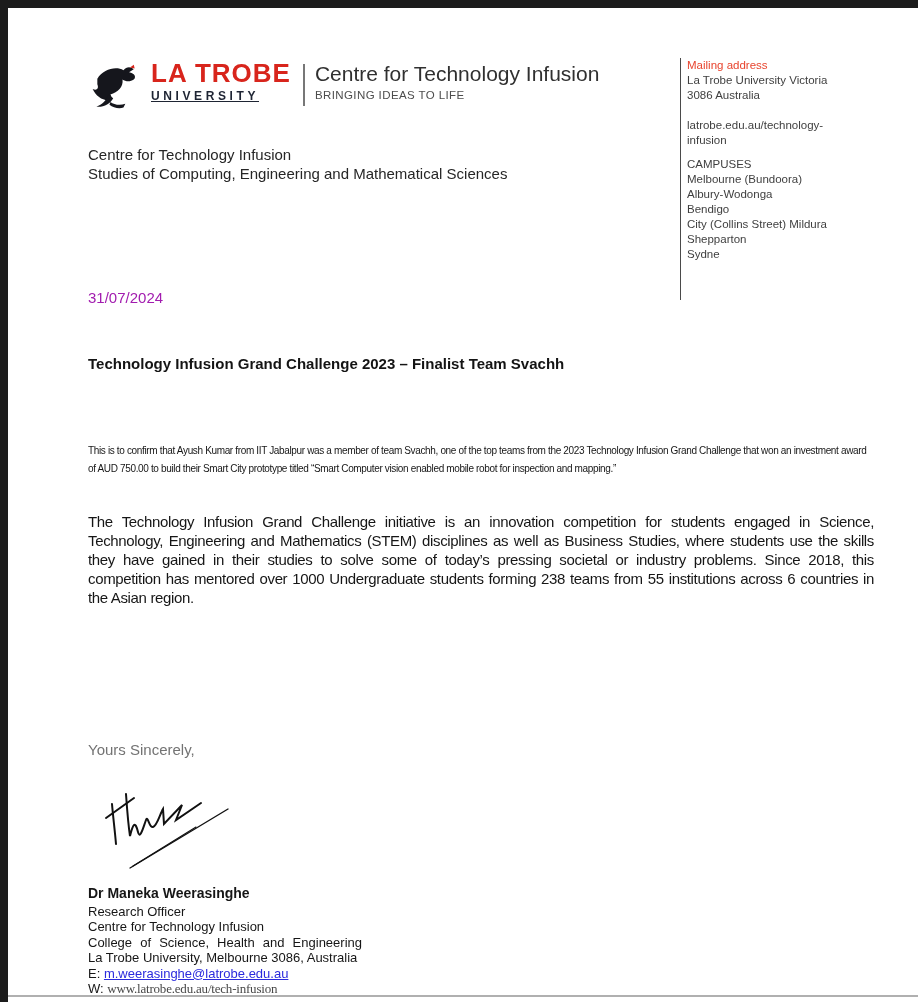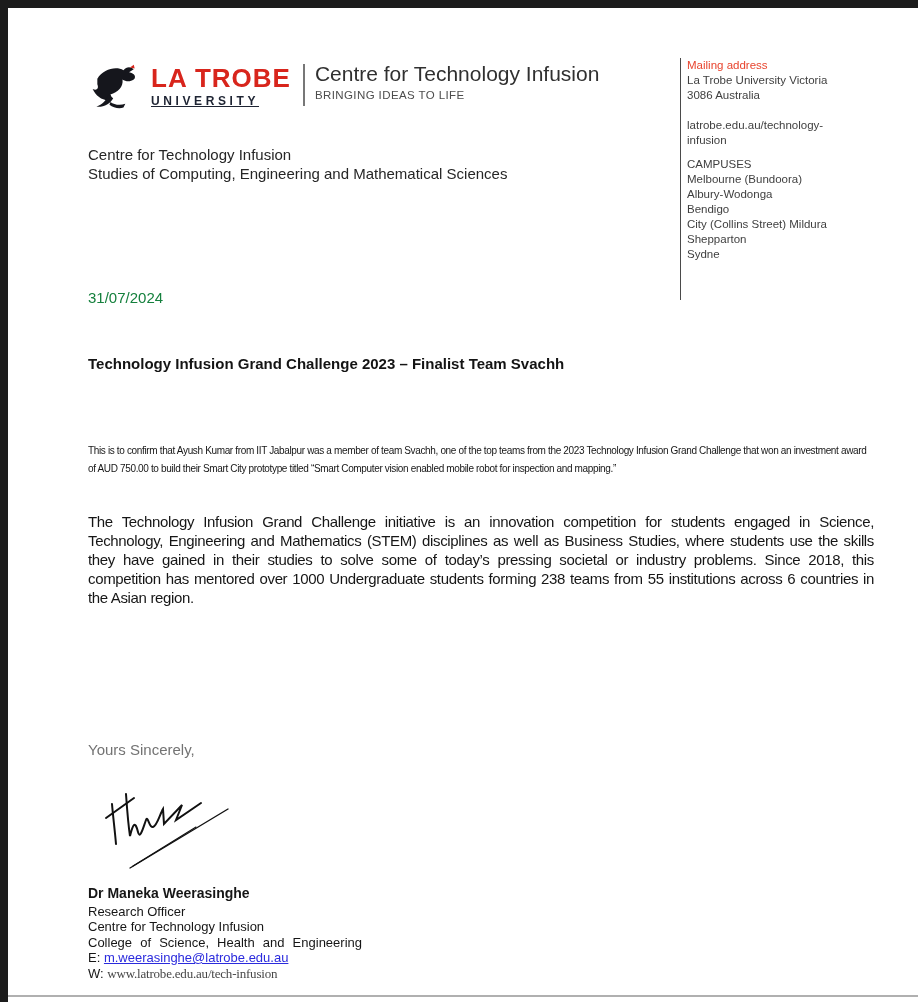--- a/index.html
+++ b/index.html
@@ -8,41 +8,41 @@
     position:relative; width:918px; height:1002px; background:#ffffff;
     font-family:"Liberation Sans", sans-serif; color:#1f1f1f; overflow:hidden;
     margin:0 auto;
   }
   .bar-top  { position:absolute; left:0; top:0; width:918px; height:8px; background:#1c1c1c; }
   .bar-left { position:absolute; left:0; top:0; width:8px; height:1002px; background:#1c1c1c; }
 
   
   .letterhead { position:absolute; left:88px; top:60px; display:flex; align-items:flex-start; }
   .eagle { width:56px; height:50px; flex:0 0 auto; margin-top:3px; }
-  .brand { margin-left:7px; margin-top:5px; }
+  .brand { margin-left:7px; }
   .brand-name { font-size:26px; font-weight:bold; color:#d8251c; letter-spacing:1px; line-height:26px; }
   .brand-sub  { font-size:12px; font-weight:bold; color:#1e2433; letter-spacing:3.6px; margin-top:3px;text-decoration:underline; }
   .logo-divider { width:2px; height:42px; background:#777; margin:4px 10px 0 12px; }
   .dept { margin-top:2px; }
   .dept-name { font-size:21px; color:#303030; line-height:24px; }
   .dept-tagline { font-size:11.5px; color:#4d4d4d; margin-top:3px; letter-spacing:0.4px; }
 
   
   .mailing {
     position:absolute; left:680px; top:58px; width:232px; min-height:242px;
     border-left:1px solid #4a4a4a; padding-left:6px;
     font-size:11.5px; line-height:15px; color:#3f3f3f;
   }
   .mailing-title { color:#e8442e; }
   .mailing .gap-a { margin-top:15px; }
   .mailing .gap-b { margin-top:9px; }
 
   
   .dept-address { position:absolute; left:88px; top:145px; font-size:15px; line-height:19px; color:#262626; }
-  .date    { position:absolute; left:88px; top:289px; font-size:15px; color:#15803d; }
+  .date    { position:absolute; left:88px; top:289px; font-size:15px; color:#a21caf; }
   .subject { position:absolute; left:88px; top:355px; font-size:15px; font-weight:bold; color:#141414; }
 
   .narrow { letter-spacing:-0.35px; }
   .para1 { position:absolute; left:88px; top:442px; width:786px; font-size:10px; line-height:18px; color:#161616; }
   .para2 { position:absolute; left:88px; top:512px; width:786px; font-size:15px; line-height:19px; text-align:justify; color:#161616; }
   .more-info { position:absolute; left:88px; top:622px; font-size:15px; color:#161616; }
   .link { color:#2b2bdd; text-decoration:none; border-bottom:1.5px solid #2b2bdd; padding-right:22px; cursor:pointer; }
 
   .signoff { position:absolute; left:88px; top:741px; font-size:15px; color:#737373; }
   .signature-svg { position:absolute; left:98px; top:790px; }
@@ -123,20 +123,21 @@
       <path stroke-width="1.4" d="M32 78 L130 19"></path>
       <path stroke-width="1.1" d="M35 76 L98 37"></path>
     </g>
   </svg>
 
   <div class="sig-block">
     <div class="sig-name">Dr Maneka Weerasinghe</div>
     <div>Research Officer</div>
     <div>Centre for Technology Infusion</div>
     <div class="sig-college">College of Science, Health and Engineering</div>
+    <div>La Trobe University, Melbourne 3086, Australia</div>
     <div>
       <span>E:</span>
       <a class="email-link">m.weerasinghe@latrobe.edu.au</a>
     </div>
     <div>
       <span>W:</span>
       <span class="web-url narrow">www.latrobe.edu.au/tech-infusion</span>
     </div>
   </div>
 

